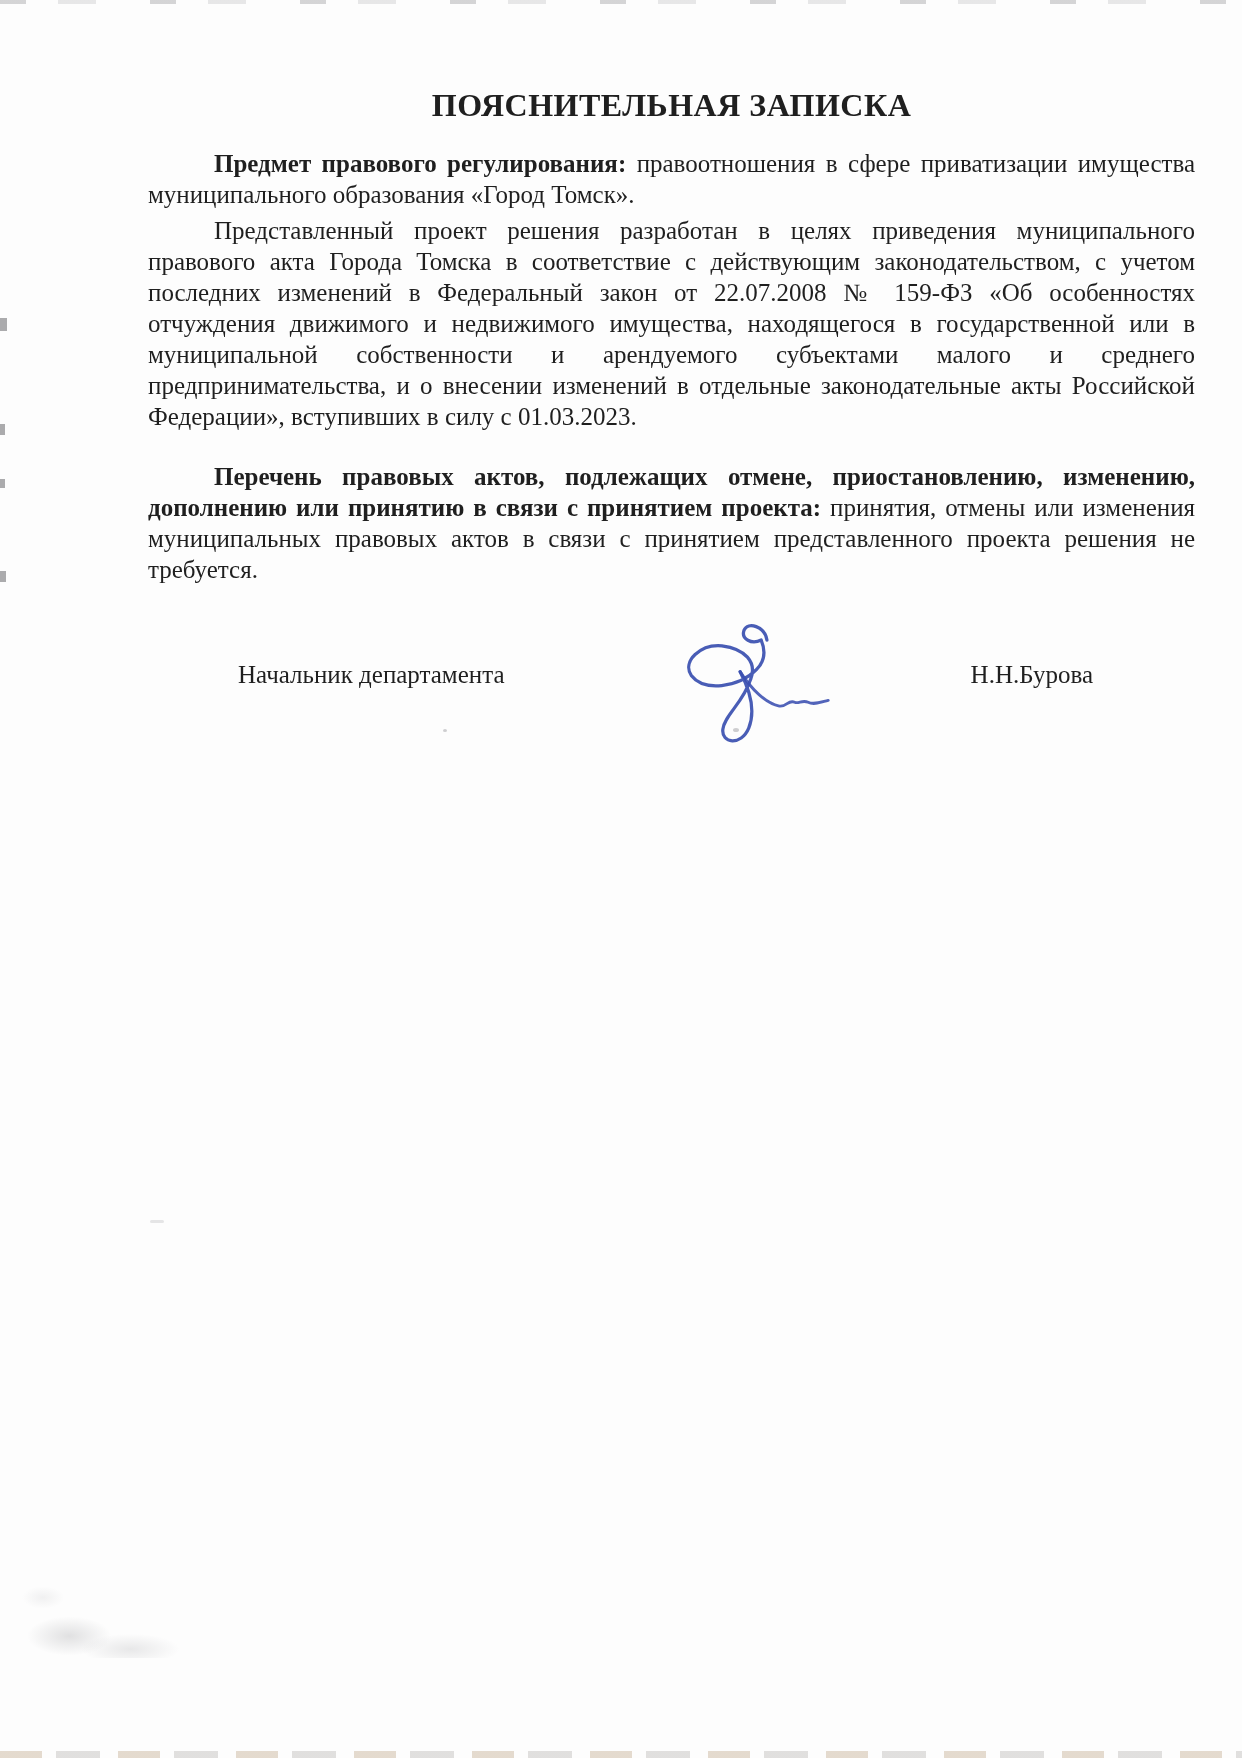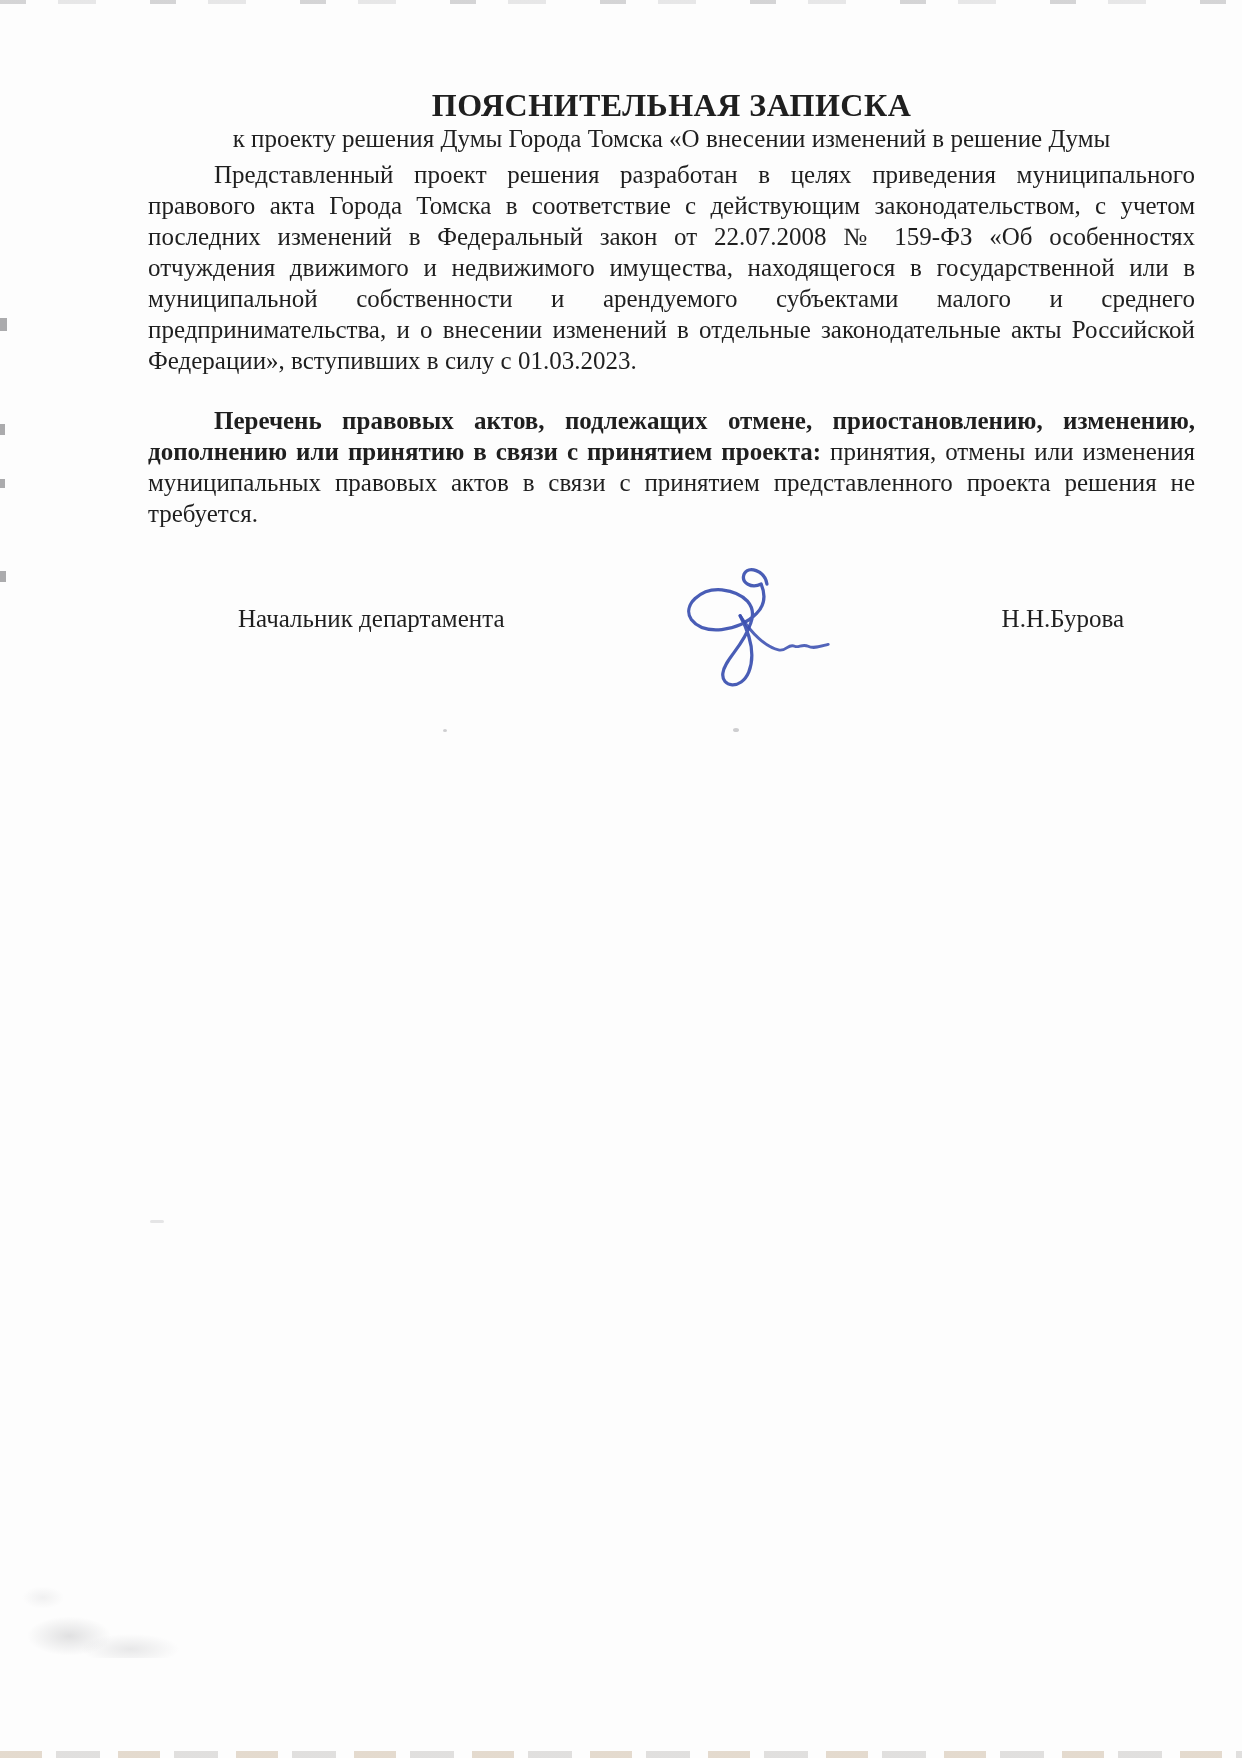--- a/index.html
+++ b/index.html
@@ -44,21 +44,21 @@
     position: relative;
     margin-top: 74px;
     height: 140px;
   }
   .sig-role {
     position: absolute;
     left: 90px; top: 0;
   }
   .sig-name {
     position: absolute;
-    right: 71px; top: 0; text-align: center;
+    right: 102px; top: 0; text-align: center;
   }
   .sig-ink {
     position: absolute;
     left: 527px; top: -42px;
     width: 158px; height: 138px;
   }
   
   .artifact { position: absolute; pointer-events: none; }
   .edge-top {
     left: 0; top: 0; width: 1242px; height: 4px;
@@ -94,23 +94,26 @@
 </head>
 <body style="background: rgb(253, 253, 253); color: rgb(31, 31, 31);">
 
 <div class="page">
 
   <div class="content">
 
     <p class="doc-title">ПОЯСНИТЕЛЬНАЯ ЗАПИСКА</p>
 
     <div class="doc-subtitle">
-      <div>к проекту решения Думы Города Томска «О внесении изменений в решение Думы</div>
     </div>
 
+    <p class="para p-subject">
+      <span class="b">Предмет правового регулирования:</span>
+      <span>правоотношения в сфере приватизации имущества муниципального образования «Город Томск».</span>
+    </p>
 
 
     <p class="para p-body">Представленный проект решения разработан в целях приведения муниципального правового акта Города Томска в соответствие с действующим законодательством, с учетом последних изменений в Федеральный закон от 22.07.2008 № 159-ФЗ «Об особенностях отчуждения движимого и недвижимого имущества, находящегося в государственной или в муниципальной собственности и арендуемого субъектами малого и среднего предпринимательства, и о внесении изменений в отдельные законодательные акты Российской Федерации», вступивших в силу с 01.03.2023.</p>
 
     <p class="para p-acts">
       <span class="b">Перечень правовых актов, подлежащих отмене, приостановлению, изменению, дополнению или принятию в связи с принятием проекта:</span>
       <span>принятия, отмены или изменения муниципальных правовых актов в связи с принятием представленного проекта решения не требуется.</span>
     </p>
 
     <div class="sig-row">

